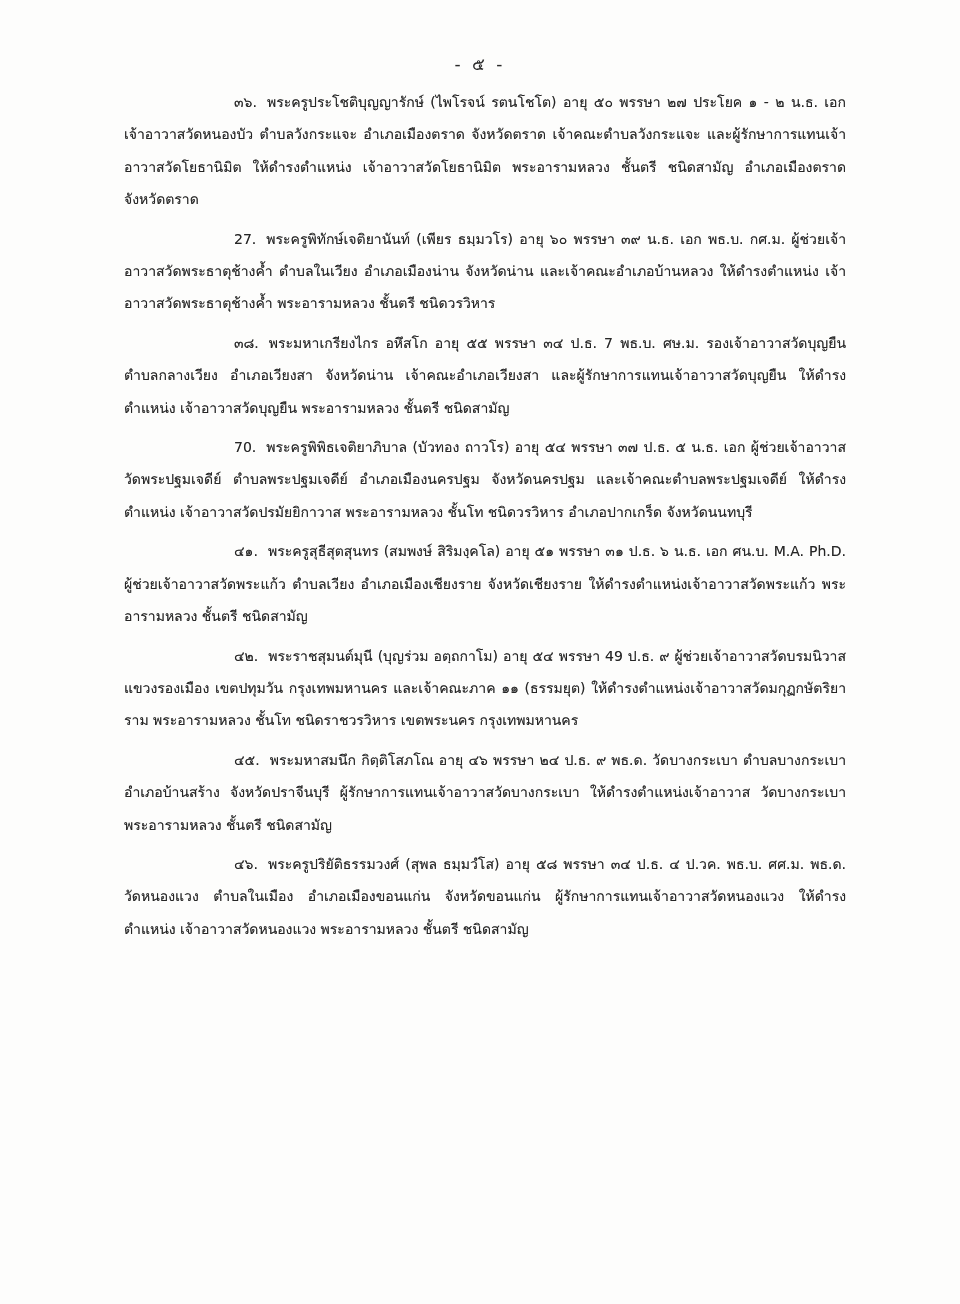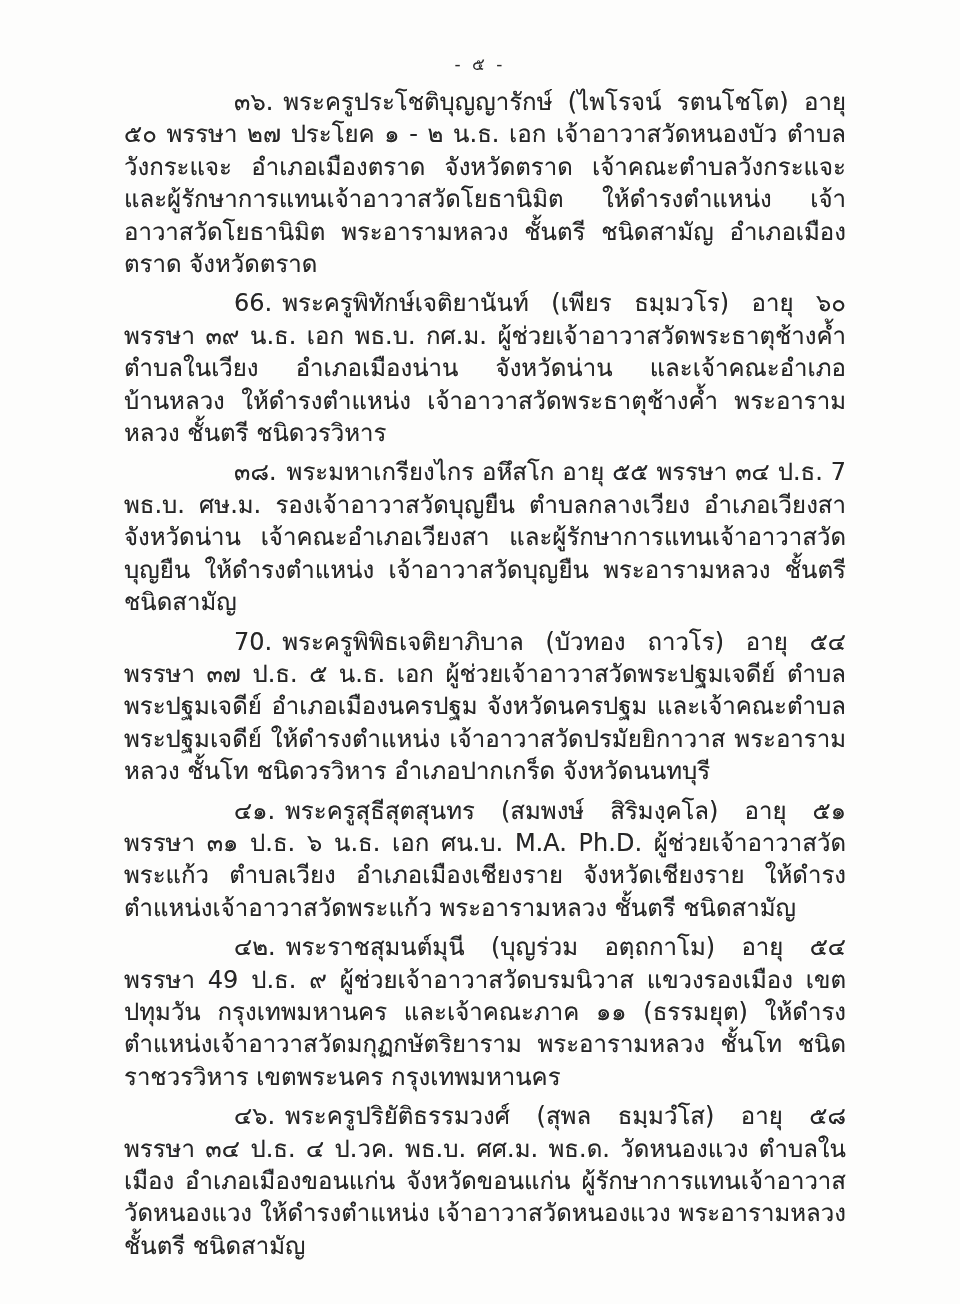--- a/index.html
+++ b/index.html
@@ -29,39 +29,40 @@
     color: #2a2a2a;
   }
   .content {
     position: absolute;
     left: 124px;
     top: 86px;
     width: 722px;
   }
   p.entry {
     margin: 0 0 7px 0;
-    font-size: 24px;
+    font-size: 14px;
     line-height: 32.4px;
     text-align: justify;
     text-indent: 110px;
     word-break: break-word;
     color: #262626;
     text-shadow: 0 0 0.5px rgba(40,40,40,0.45);
   }
   p.entry .num {
     margin-right: 10px;
   }
 </style>
 </head>
 <body>
 
 <div class="page">
   <div class="page-num">- ๕ -</div>
   <div class="content">
     <p class="entry"><span class="num">๓๖.</span><span>พระครูประโชติบุญญารักษ์ (ไพโรจน์ รตนโชโต) อายุ ๕๐ พรรษา ๒๗ ประโยค ๑ - ๒ น.ธ. เอก เจ้าอาวาสวัดหนองบัว ตำบลวังกระแจะ อำเภอเมืองตราด จังหวัดตราด เจ้าคณะตำบลวังกระแจะ และผู้รักษาการแทนเจ้าอาวาสวัดโยธานิมิต ให้ดำรงตำแหน่ง เจ้าอาวาสวัดโยธานิมิต พระอารามหลวง ชั้นตรี ชนิดสามัญ อำเภอเมืองตราด จังหวัดตราด</span></p>
-    <p class="entry"><span class="num">66.</span><span>พระครูพิทักษ์เจติยานันท์ (เพียร ธมฺมวโร) อายุ ๖๐ พรรษา ๓๙ น.ธ. เอก พธ.บ. กศ.ม. ผู้ช่วยเจ้าอาวาสวัดพระธาตุช้างค้ำ ตำบลในเวียง อำเภอเมืองน่าน จังหวัดน่าน และเจ้าคณะอำเภอบ้านหลวง ให้ดำรงตำแหน่ง เจ้าอาวาสวัดพระธาตุช้างค้ำ พระอารามหลวง ชั้นตรี ชนิดวรวิหาร</span></p>
+    <p class="entry"><span class="num">27.</span><span>พระครูพิทักษ์เจติยานันท์ (เพียร ธมฺมวโร) อายุ ๖๐ พรรษา ๓๙ น.ธ. เอก พธ.บ. กศ.ม. ผู้ช่วยเจ้าอาวาสวัดพระธาตุช้างค้ำ ตำบลในเวียง อำเภอเมืองน่าน จังหวัดน่าน และเจ้าคณะอำเภอบ้านหลวง ให้ดำรงตำแหน่ง เจ้าอาวาสวัดพระธาตุช้างค้ำ พระอารามหลวง ชั้นตรี ชนิดวรวิหาร</span></p>
     <p class="entry"><span class="num">๓๘.</span><span>พระมหาเกรียงไกร อหึสโก อายุ ๕๕ พรรษา ๓๔ ป.ธ. 7 พธ.บ. ศษ.ม. รองเจ้าอาวาสวัดบุญยืน ตำบลกลางเวียง อำเภอเวียงสา จังหวัดน่าน เจ้าคณะอำเภอเวียงสา และผู้รักษาการแทนเจ้าอาวาสวัดบุญยืน ให้ดำรงตำแหน่ง เจ้าอาวาสวัดบุญยืน พระอารามหลวง ชั้นตรี ชนิดสามัญ</span></p>
     <p class="entry"><span class="num">70.</span><span>พระครูพิพิธเจติยาภิบาล (บัวทอง ถาวโร) อายุ ๕๔ พรรษา ๓๗ ป.ธ. ๕ น.ธ. เอก ผู้ช่วยเจ้าอาวาสวัดพระปฐมเจดีย์ ตำบลพระปฐมเจดีย์ อำเภอเมืองนครปฐม จังหวัดนครปฐม และเจ้าคณะตำบลพระปฐมเจดีย์ ให้ดำรงตำแหน่ง เจ้าอาวาสวัดปรมัยยิกาวาส พระอารามหลวง ชั้นโท ชนิดวรวิหาร อำเภอปากเกร็ด จังหวัดนนทบุรี</span></p>
     <p class="entry"><span class="num">๔๑.</span><span>พระครูสุธีสุตสุนทร (สมพงษ์ สิริมงฺคโล) อายุ ๕๑ พรรษา ๓๑ ป.ธ. ๖ น.ธ. เอก ศน.บ. M.A. Ph.D. ผู้ช่วยเจ้าอาวาสวัดพระแก้ว ตำบลเวียง อำเภอเมืองเชียงราย จังหวัดเชียงราย ให้ดำรงตำแหน่งเจ้าอาวาสวัดพระแก้ว พระอารามหลวง ชั้นตรี ชนิดสามัญ</span></p>
     <p class="entry"><span class="num">๔๒.</span><span>พระราชสุมนต์มุนี (บุญร่วม อตฺถกาโม) อายุ ๕๔ พรรษา 49 ป.ธ. ๙ ผู้ช่วยเจ้าอาวาสวัดบรมนิวาส แขวงรองเมือง เขตปทุมวัน กรุงเทพมหานคร และเจ้าคณะภาค ๑๑ (ธรรมยุต) ให้ดำรงตำแหน่งเจ้าอาวาสวัดมกุฏกษัตริยาราม พระอารามหลวง ชั้นโท ชนิดราชวรวิหาร เขตพระนคร กรุงเทพมหานคร</span></p>
+    <p class="entry"><span class="num">๔๕.</span><span>พระมหาสมนึก กิตฺติโสภโณ อายุ ๔๖ พรรษา ๒๔ ป.ธ. ๙ พธ.ด. วัดบางกระเบา ตำบลบางกระเบา อำเภอบ้านสร้าง จังหวัดปราจีนบุรี ผู้รักษาการแทนเจ้าอาวาสวัดบางกระเบา ให้ดำรงตำแหน่งเจ้าอาวาส วัดบางกระเบา พระอารามหลวง ชั้นตรี ชนิดสามัญ</span></p>
     <p class="entry"><span class="num">๔๖.</span><span>พระครูปริยัติธรรมวงศ์ (สุพล ธมฺมวํโส) อายุ ๕๘ พรรษา ๓๔ ป.ธ. ๔ ป.วค. พธ.บ. ศศ.ม. พธ.ด. วัดหนองแวง ตำบลในเมือง อำเภอเมืองขอนแก่น จังหวัดขอนแก่น ผู้รักษาการแทนเจ้าอาวาสวัดหนองแวง ให้ดำรงตำแหน่ง เจ้าอาวาสวัดหนองแวง พระอารามหลวง ชั้นตรี ชนิดสามัญ</span></p>
   </div>
 </div>
 
 </body></html>

